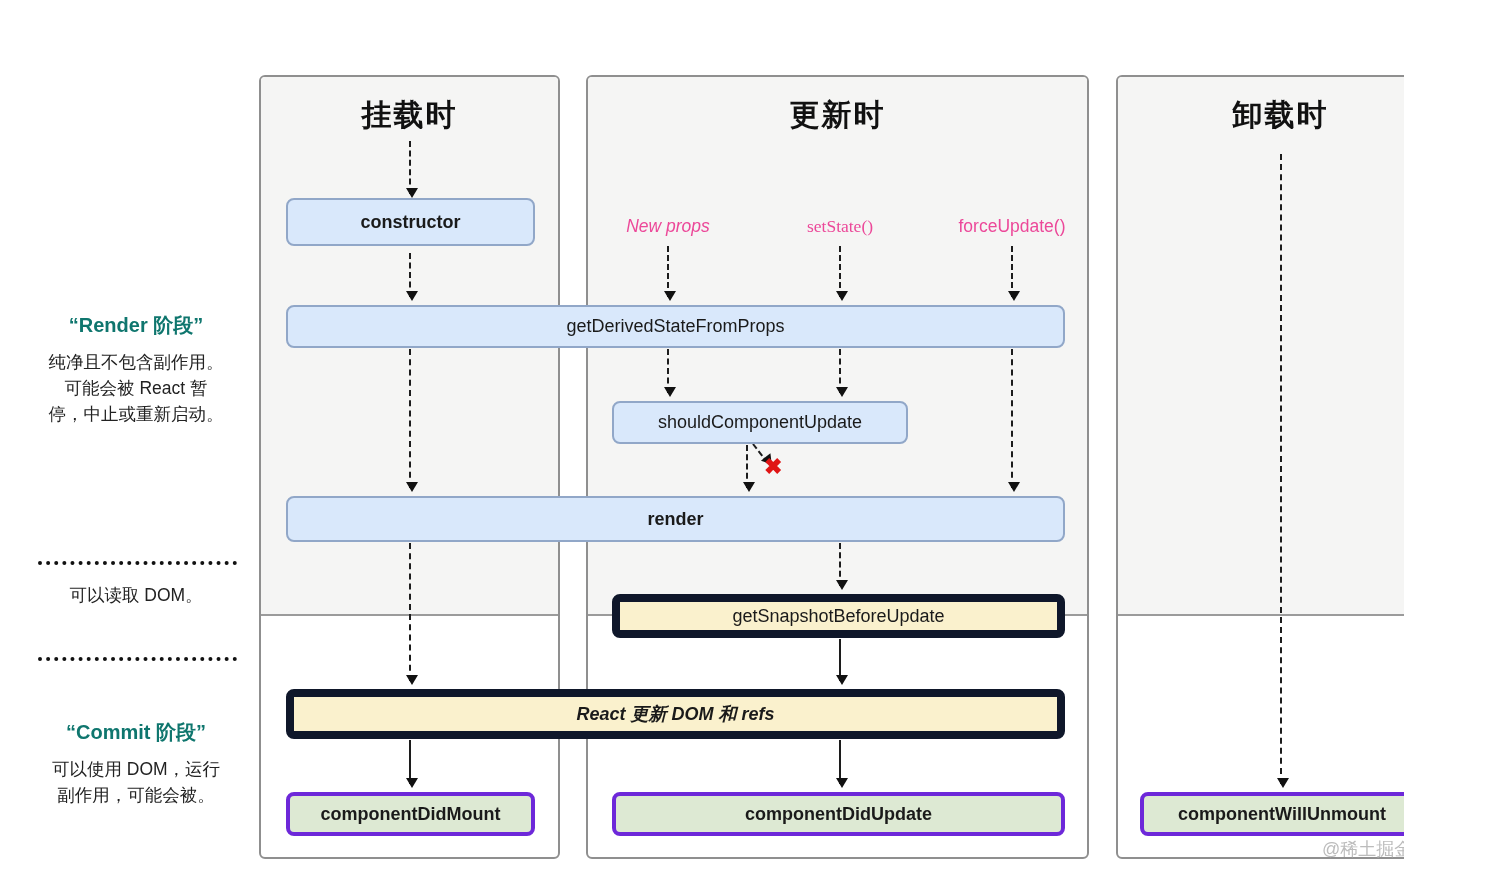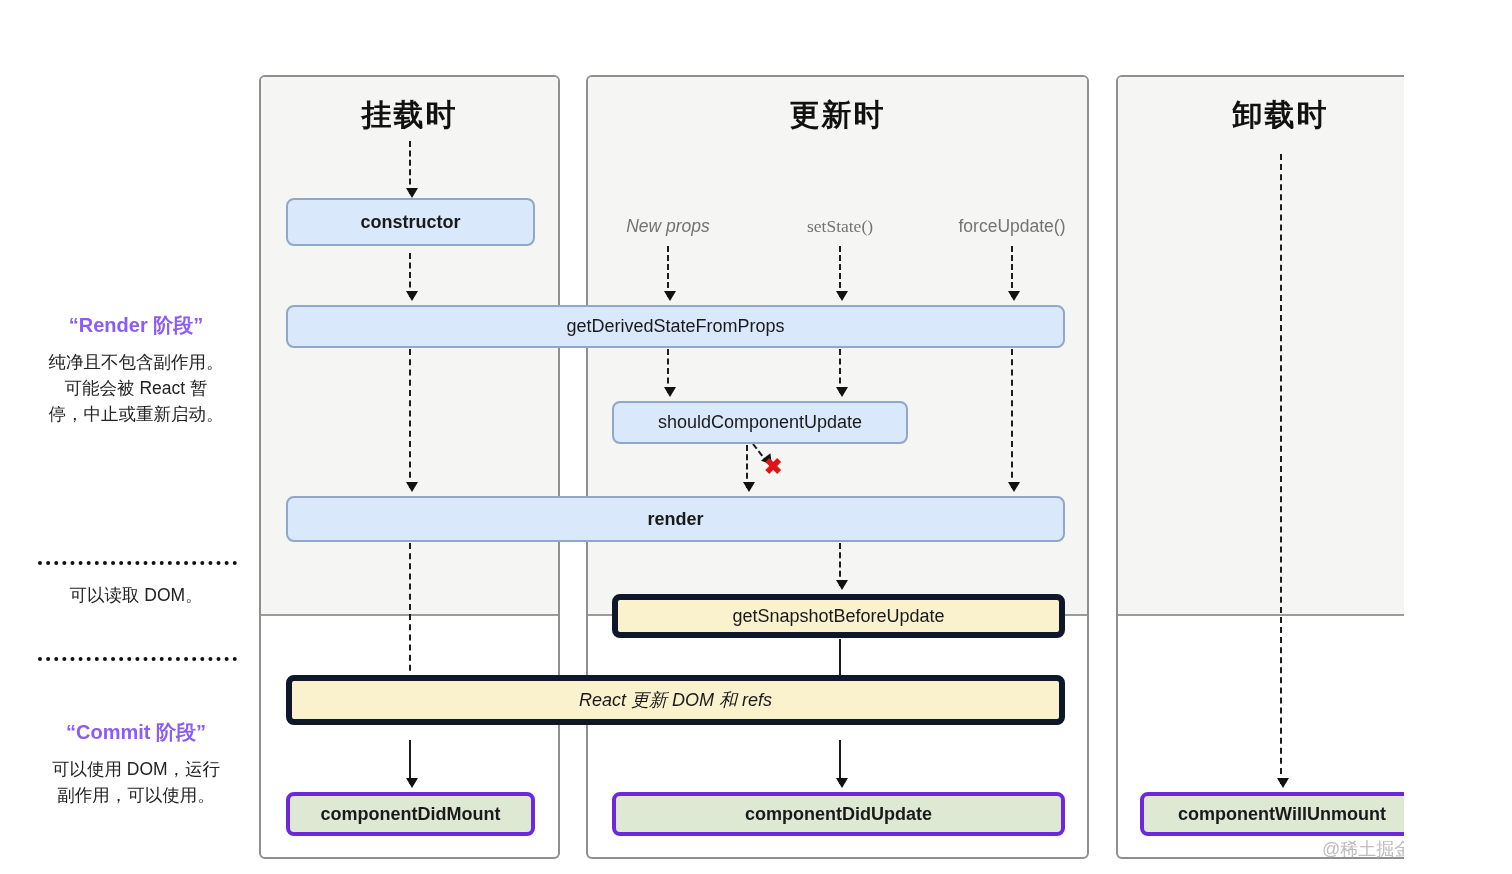--- a/index.html
+++ b/index.html
@@ -12,37 +12,37 @@
     position:absolute;top:69px;height:780px;border:2px solid #8f8f8f;
     border-radius:6px;background:#ffffff;z-index:1;
   }
   .col .upper{height:537px;background:#f5f5f4;border-bottom:2px solid #9b9b9b;border-radius:4px 4px 0 0;}
   .col-title{
     position:absolute;top:18px;left:0;right:0;text-align:center;
     font-size:30px;font-weight:600;letter-spacing:2px;color:#111;
   }
   
   .side-block{position:absolute;left:30px;width:212px;text-align:center;z-index:2;}
-  .side-title{font-size:20px;font-weight:700;color:#8b5cf6;margin-bottom:10px;}
+  .side-title{font-size:20px;font-weight:700;color:#0f766e;margin-bottom:10px;}
   .side-line{font-size:17.5px;color:#222;line-height:26px;}
   .dotted-divider{position:absolute;left:38px;width:199px;border-top:4px dotted #111;z-index:2;}
   
   .node{
     position:absolute;display:flex;align-items:center;justify-content:center;
     border-radius:8px;font-size:18px;z-index:6;box-sizing:border-box;
   }
   .node.blue{background:#d9e8fb;border:2px solid #91a7c8;}
-  .node.yellow{background:#faf1cd;border:6px solid #0f172a;}
+  .node.yellow{background:#faf1cd;border:8px solid #0f172a;}
   .node.green{background:#dde9d3;border:4px solid #6d28d9;}
   .bold{font-weight:700;}
   .italic{font-style:italic;}
   
   .trigger{
     position:absolute;top:210px;transform:translateX(-50%);
-    font-size:17.5px;color:#737373;z-index:5;white-space:nowrap;
+    font-size:17.5px;color:#ec4899;z-index:5;white-space:nowrap;
   }
   
   .arr{position:absolute;width:0;z-index:4;}
   .arr.dash{border-left:2px dashed #1c1c1c;}
   .arr.solid{border-left:2px solid #1c1c1c;}
   .arr.head::after{
     content:"";position:absolute;bottom:-4px;left:-5px;width:0;height:0;
     border-left:6px solid transparent;border-right:6px solid transparent;
     border-top:10px solid #111;
   }
@@ -81,21 +81,21 @@
 
   <div class="side-block" style="top:576px;">
     <div class="side-line">可以读取 DOM。</div>
   </div>
 
   <div class="dotted-divider" style="top:651px;"></div>
 
   <div class="side-block" style="top:713px;">
     <div class="side-title">“Commit 阶段”</div>
     <div class="side-line">可以使用 DOM，运行</div>
-    <div class="side-line">副作用，可以使用。</div>
+    <div class="side-line">副作用，可能会被。</div>
   </div>
 
   <div class="trigger italic" style="left:668px;">New props</div>
   <div class="trigger" style="left:840px;font-family:Liberation Serif, serif;">setState()</div>
   <div class="trigger" style="left:1012px;">forceUpdate()</div>
 
   <div class="arr dash head" style="left:409px;top:135px;height:53px;"></div>
   <div class="arr dash head" style="left:409px;top:247px;height:44px;"></div>
   <div class="arr dash head" style="left:409px;top:343px;height:139px;"></div>
   <div class="arr dash head" style="left:409px;top:537px;height:138px;"></div>
@@ -114,20 +114,20 @@
   <div class="arr solid head" style="left:839px;top:633px;height:42px;"></div>
   <div class="arr solid head" style="left:839px;top:734px;height:44px;"></div>
 
   <div class="arr dash head" style="left:1280px;top:148px;height:630px;"></div>
 
   <div class="node blue bold" style="left:286px;top:192px;width:249px;height:48px;">constructor</div>
   <div class="node blue" style="left:286px;top:299px;width:779px;height:43px;">getDerivedStateFromProps</div>
   <div class="node blue bold" style="left:286px;top:490px;width:779px;height:46px;">render</div>
   <div class="node blue" style="left:612px;top:395px;width:296px;height:43px;">shouldComponentUpdate</div>
   <div class="node yellow" style="left:612px;top:588px;width:453px;height:44px;">getSnapshotBeforeUpdate</div>
-  <div class="node yellow italic" style="left:286px;top:669px;width:779px;height:50px;">React 更新 DOM 和 refs</div>
+  <div class="node yellow italic" style="left:286px;top:683px;width:779px;height:50px;font-weight:bold;">React 更新 DOM 和 refs</div>
   <div class="node green bold" style="left:286px;top:786px;width:249px;height:44px;">componentDidMount</div>
   <div class="node green bold" style="left:612px;top:786px;width:453px;height:44px;">componentDidUpdate</div>
   <div class="node green bold" style="left:1140px;top:786px;width:284px;height:44px;">componentWillUnmount</div>
 
   <div class="watermark">@稀土掘金技术社区</div>
 
 </div>
 
 </body></html>

